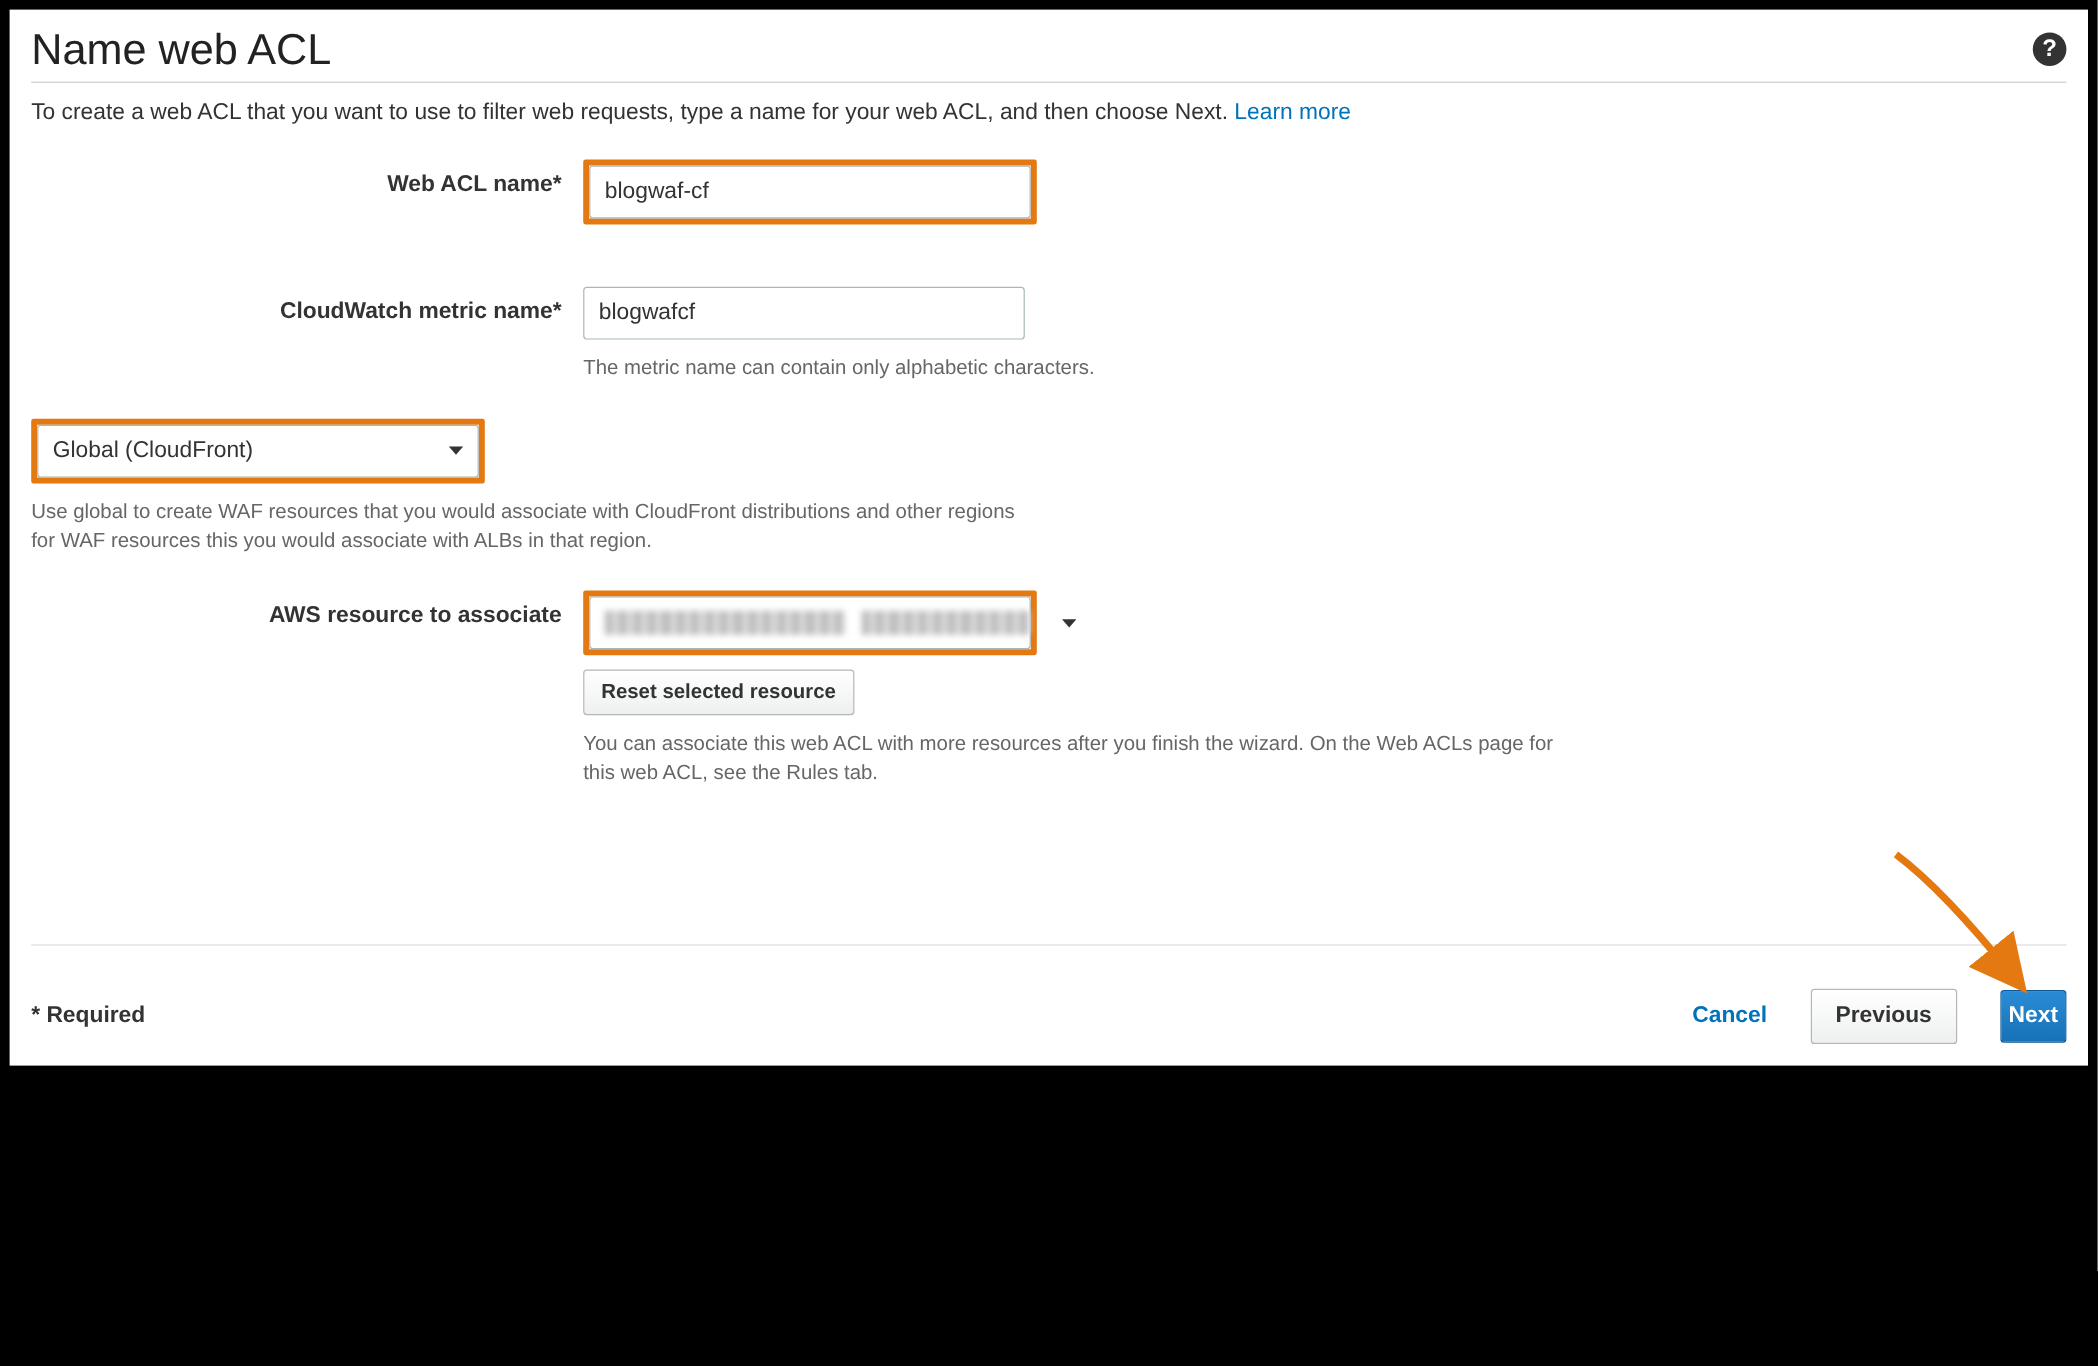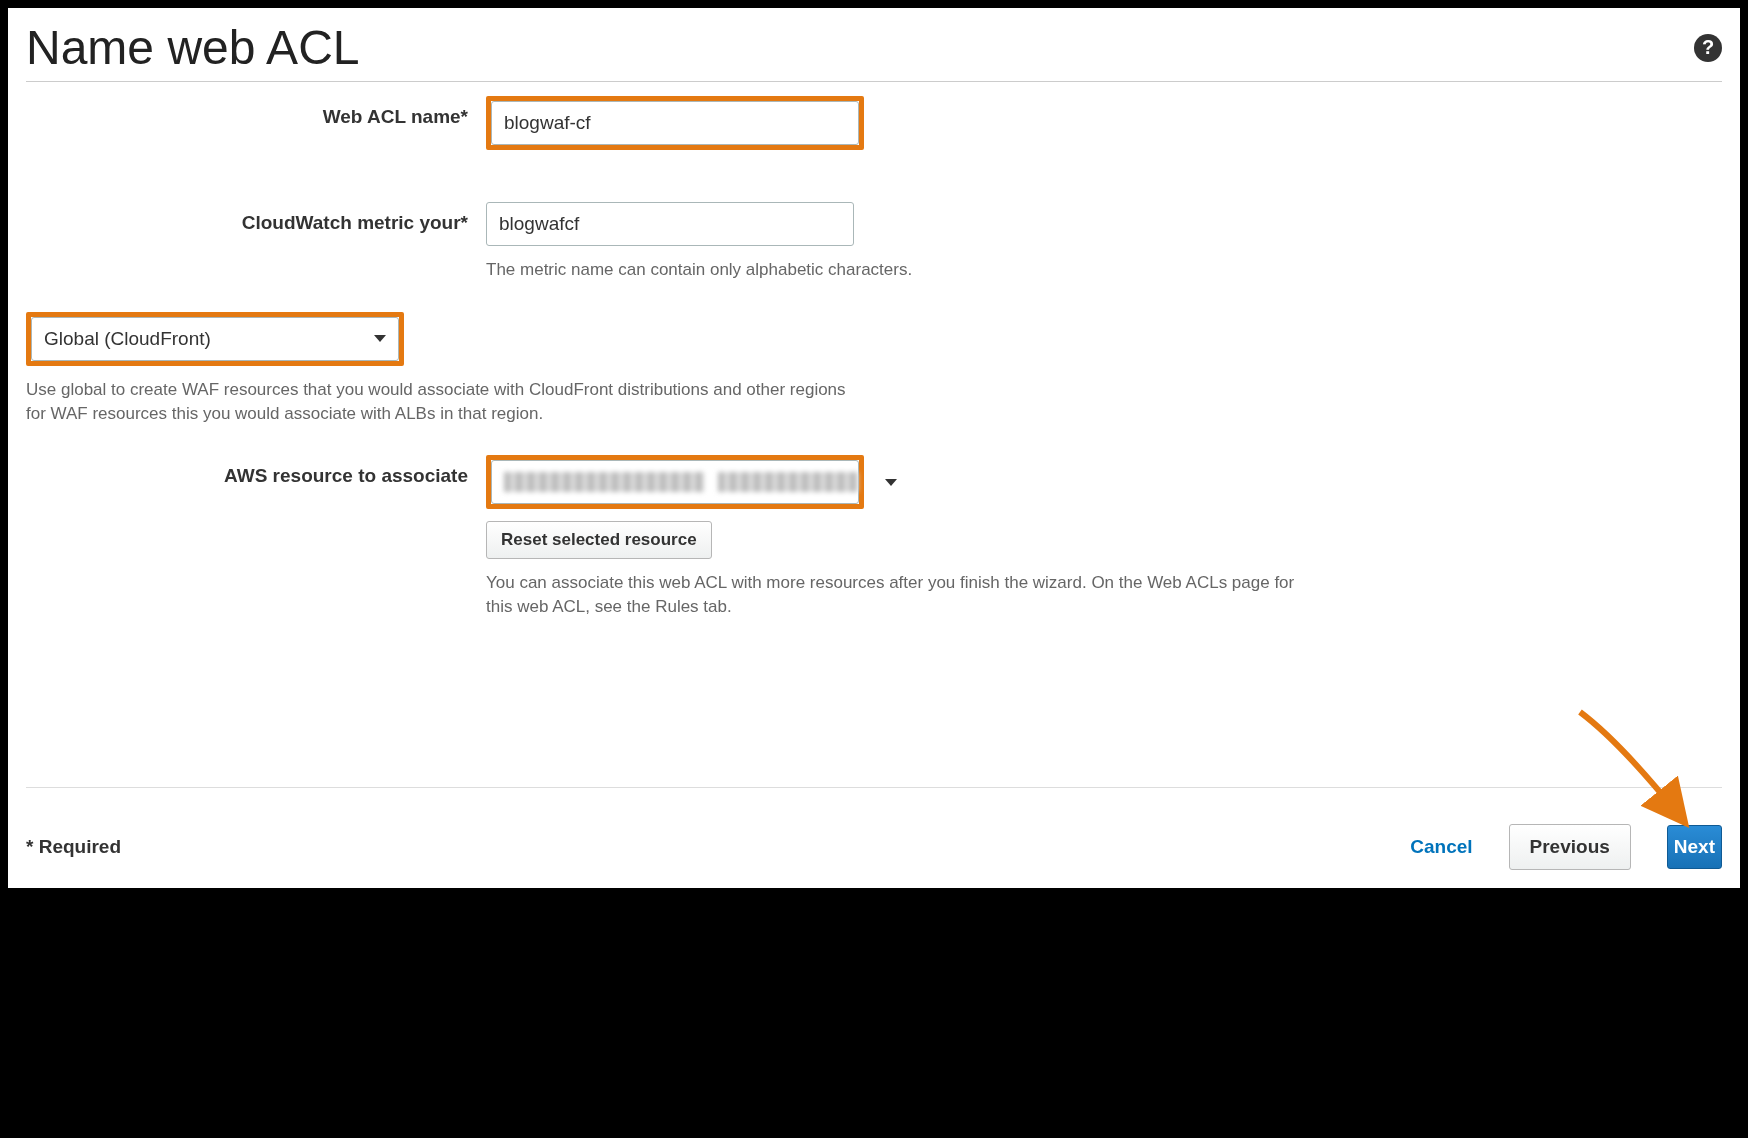--- a/index.html
+++ b/index.html
@@ -19,21 +19,21 @@
     }
     .header-row {
       display: flex;
       align-items: center;
       justify-content: space-between;
       border-bottom: 1px solid #ccc;
       padding-bottom: 6px;
       margin-bottom: 14px;
     }
     h1 {
-      font-size: 48px;
+      font-size: 36px;
       font-weight: 400;
       color: #222;
     }
     .help-icon {
       width: 28px; height: 28px;
       border-radius: 50%;
       background: #333;
       color: #fff;
       display: flex;
       align-items: center;
@@ -182,36 +182,39 @@
   </style>
 </head>
 <body>
 
 <div class="panel">
   <div class="header-row">
     <h1>Name web ACL</h1>
     <div class="help-icon">?</div>
   </div>
 
+  <p class="intro">
+    <span>To create a web ACL that you want to use to filter web requests, type a name for your web ACL, and then choose Next. </span><a href="#">Learn more</a>
+  </p>
 
   <div class="form">
 
     <div class="form-row">
       <div class="form-label">Web ACL name*</div>
       <div class="form-control-col">
         <span class="highlight-box">
           <input type="text" class="text-input" value="blogwaf-cf" style="">
         </span>
       </div>
     </div>
 
     <div style="height:40px"></div>
 
     <div class="form-row">
-      <div class="form-label">CloudWatch metric your*</div>
+      <div class="form-label">CloudWatch metric name*</div>
       <div class="form-control-col">
         <input type="text" class="text-input" value="blogwafcf" style="">
         <div class="help-text">The metric name can contain only alphabetic characters.</div>
       </div>
     </div>
 
     <div style="height:18px"></div>
 
     <div class="form-row">
       <div class="form-control-col">

